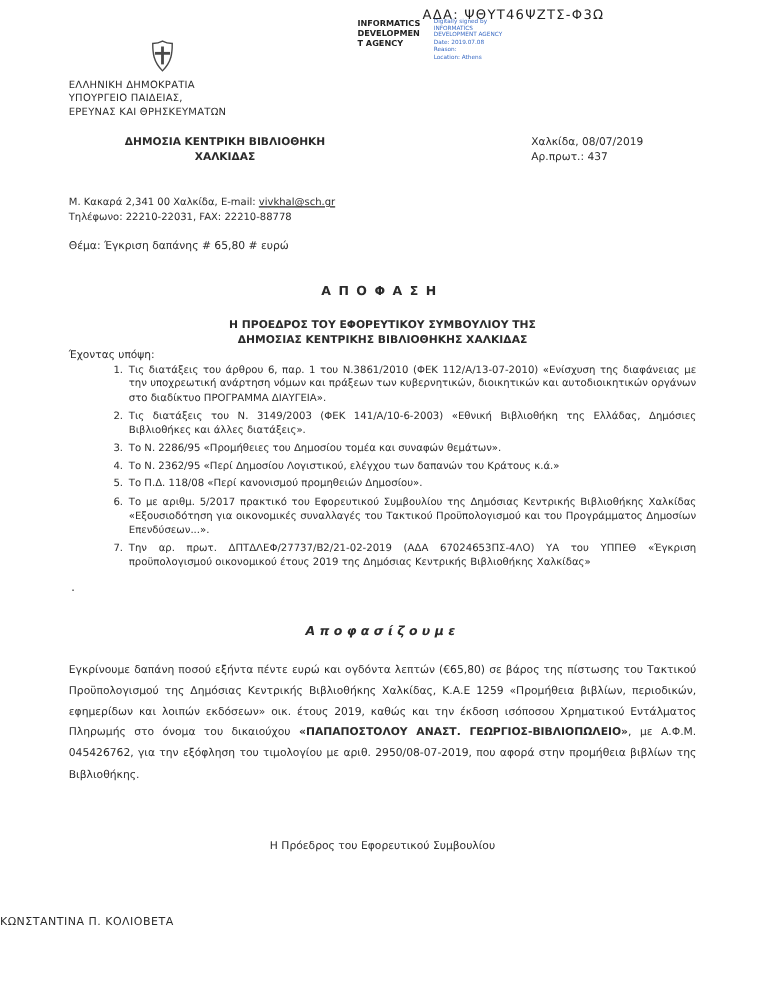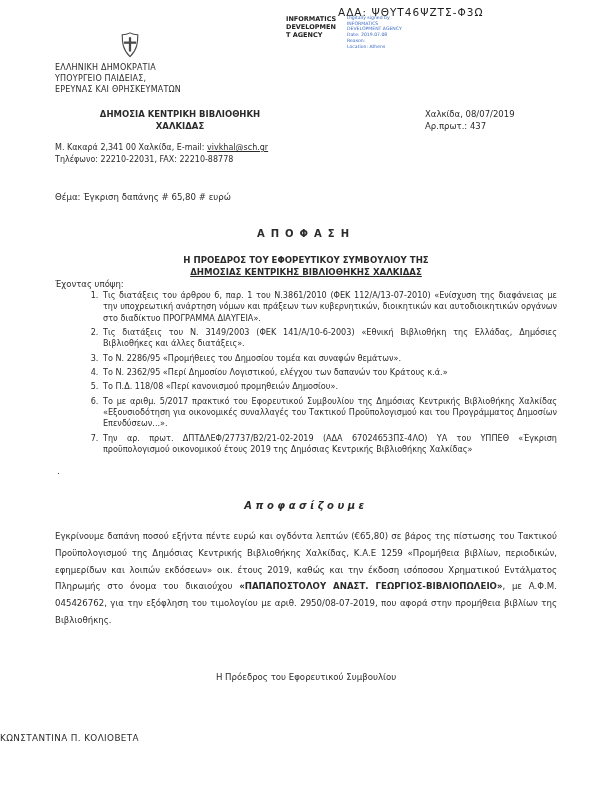--- a/index.html
+++ b/index.html
@@ -38,31 +38,31 @@
 
   
   .library-row {
     position:absolute; top:108px; left:55px; width:502px;
     display:flex; justify-content:space-between;
   }
   .library-name { width:250px; text-align:center; font-size:8.5px; line-height:1.45;font-weight:bold; }
   .date-block { width:132px; font-size:8.5px; line-height:1.45; text-align:left; }
 
   
-  .contact { position:absolute; top:142px; left:55px; font-size:8px; line-height:1.55; }
+  .contact { position:absolute; top:156px; left:55px; font-size:8px; line-height:1.55; }
   .contact a { color:#2b2b2b; text-decoration:underline; }
 
   
   .subject { position:absolute; top:192px; left:55px; font-size:8.6px; }
 
   
   .decision-head { position:absolute; top:228px; left:0; width:612px; text-align:center; }
   .decision-title { font-size:10px; font-weight:bold; letter-spacing:6px; margin-bottom:15px; }
   .decision-sub { font-size:8.6px; font-weight:bold; line-height:1.45; }
-  .underlined { text-decoration:underline; }
+  .underlined { }
 
   .having { position:absolute; top:279px; left:55px; font-size:8.5px; }
 
   
   .items { position:absolute; top:290px; left:85px; width:472px; }
   .items ol { list-style:decimal outside; padding-left:16px; }
   .items li {
     font-size:8.1px; line-height:1.4; text-align:justify;
     margin-bottom:3px; padding-left:2px;
   }

